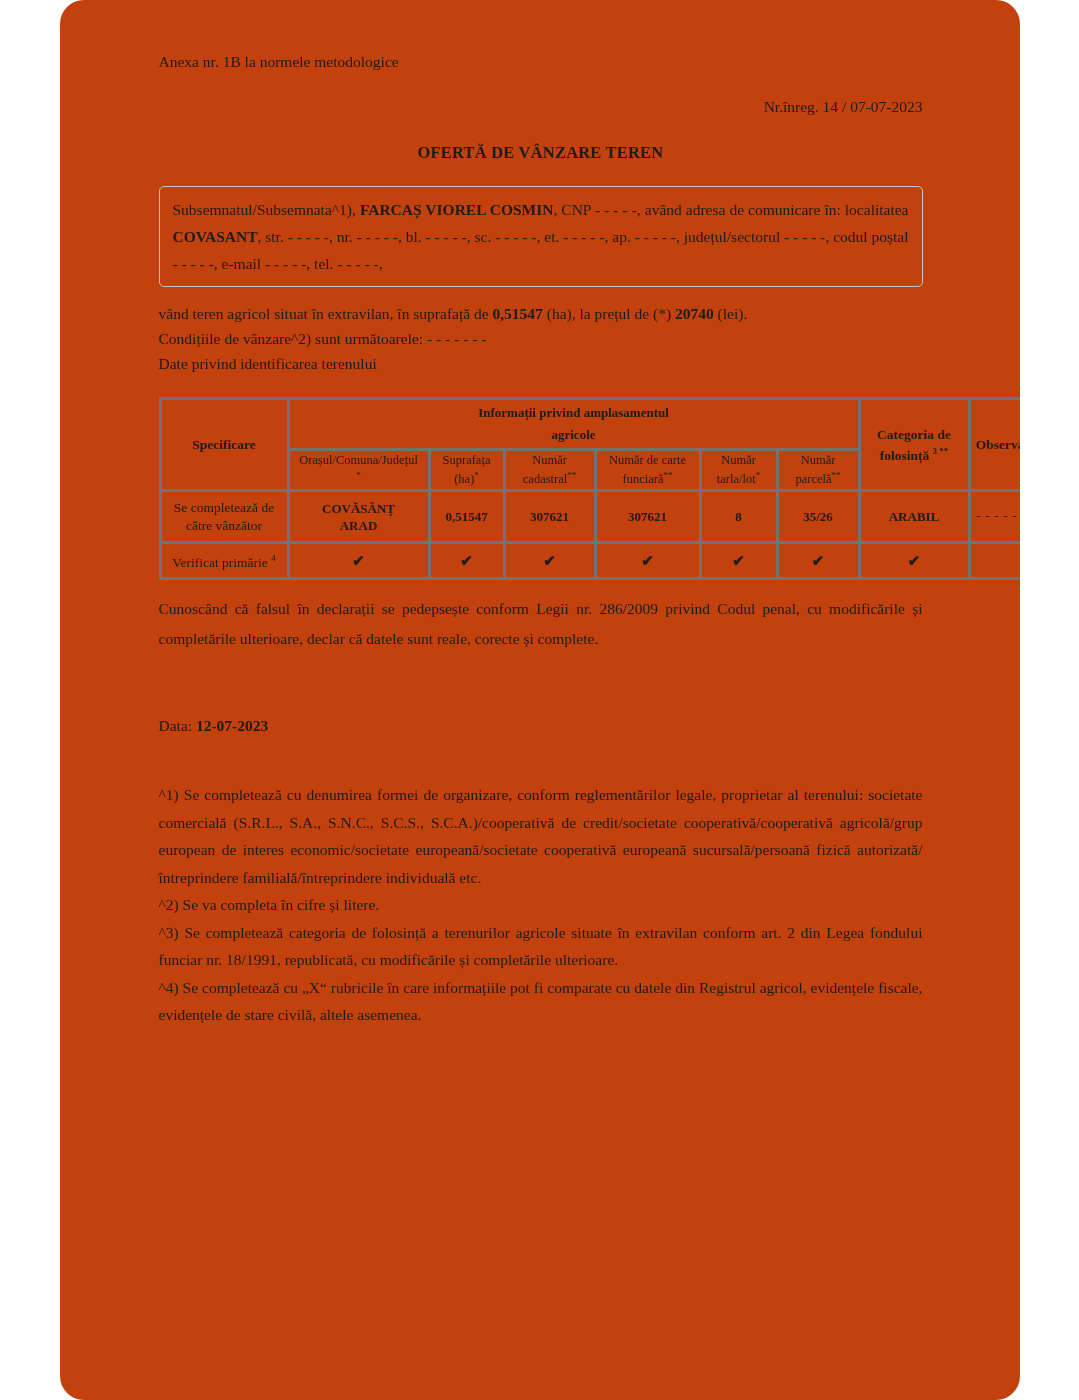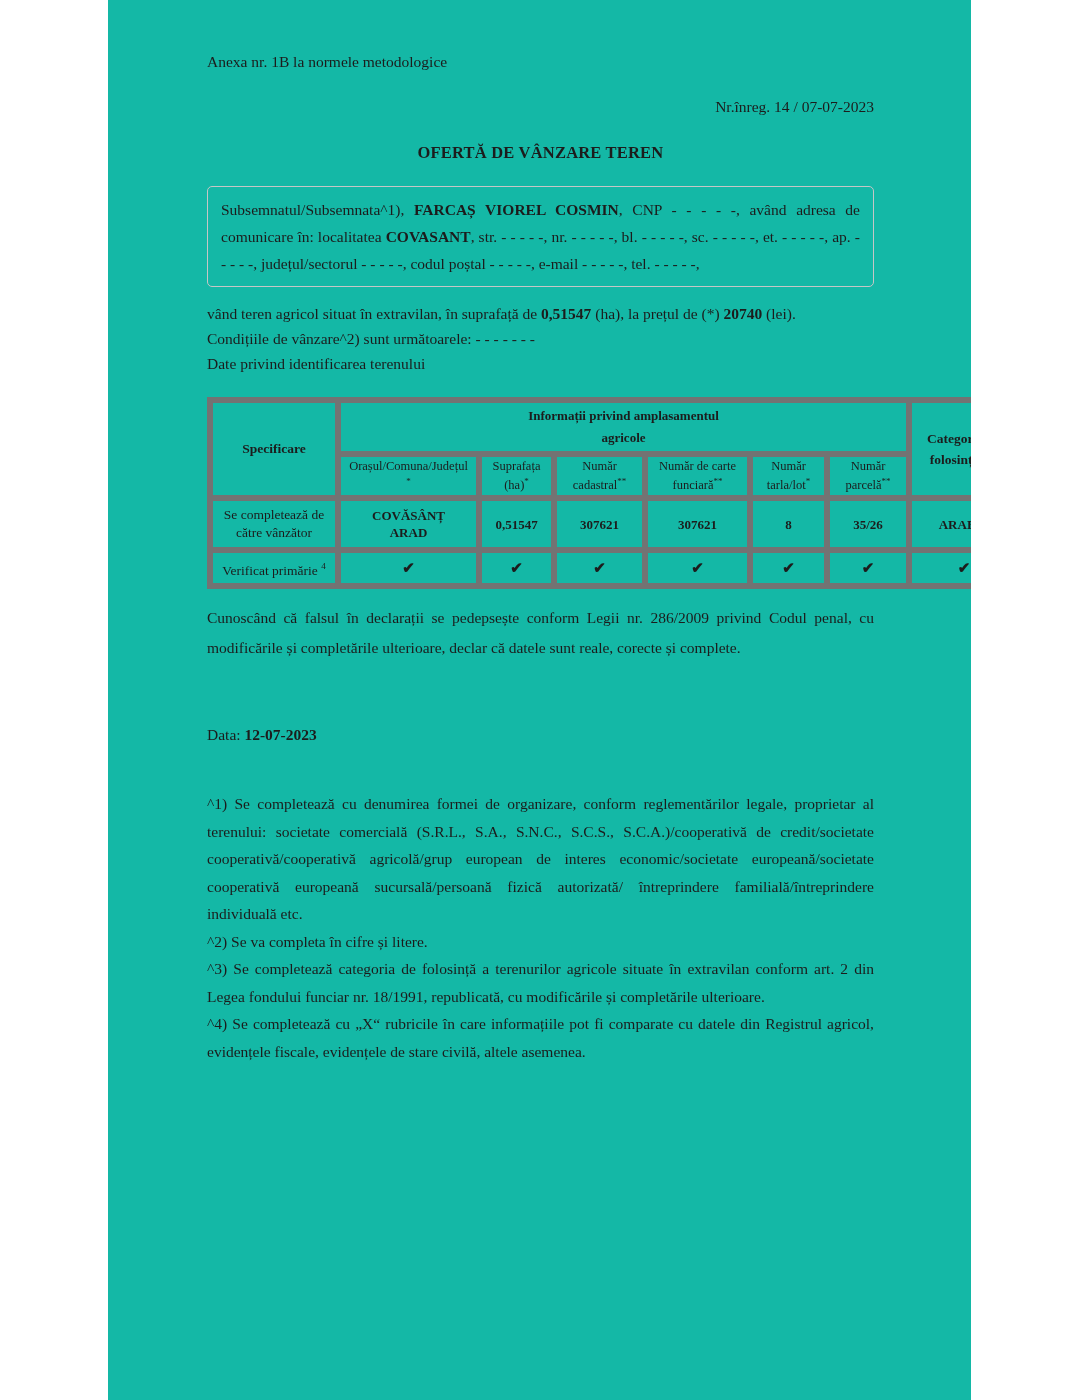--- a/index.html
+++ b/index.html
@@ -1,40 +1,40 @@
 <!DOCTYPE html>
 <html lang="ro"><head>
 <meta charset="utf-8">
 <style>
   * { margin:0; padding:0; box-sizing:border-box; }
   html,body { background:#ffffff; }
   .page {
-    width:863px; height:1400px; margin:0 auto; background:#14b8a6;
+    width:960px; height:1400px; margin:0 auto; background:#c2410c;
     font-family:"Liberation Serif","DejaVu Serif",serif; color:#1c1c1c;
-    padding:53px 97px 0 99px; overflow:hidden; position:relative;
+    padding:53px 97px 0 99px; overflow:hidden; position:relative;border-radius:24px;
   }
   .annex-note { font-size:15.5px; }
   .reg-number { font-size:15.5px; text-align:right; margin-top:27px; }
   .doc-title { font-size:16.5px; font-weight:bold; text-align:center; margin-top:27px; letter-spacing:.2px; }
 
   .decl-box {
     margin-top:23px; border:1px solid #c6c6c6; border-radius:5px;
     padding:9px 13px; font-size:15.5px; line-height:27px; text-align:justify;
   }
   .b { font-weight:bold; }
 
   .sale-block { margin-top:14px; font-size:15.5px; }
   .sale-block p { line-height:25px; }
 
   table.land {
     margin-top:21px; width:883px; border-collapse:collapse; table-layout:fixed;
     font-size:13px;
   }
   table.land th, table.land td {
-    border:6px solid #737373; text-align:center; vertical-align:middle; padding:2px 4px;
+    border:3px solid #737373; text-align:center; vertical-align:middle; padding:2px 4px;
     overflow:hidden;
     margin-top:32px;
   }
   .r-group th { height:47px; }
   .r-sub th { height:40px; font-weight:normal; font-size:12.5px; line-height:15px; }
   .r-data td { height:52px; }
   .r-verify td { height:36px; }
   th.spec { font-weight:bold; font-size:13.5px; }
   th.cat-head, th.obs-head { font-weight:bold; font-size:13.5px; line-height:17px; }
   .group-l1, .group-l2 { font-weight:bold; line-height:22px; }

